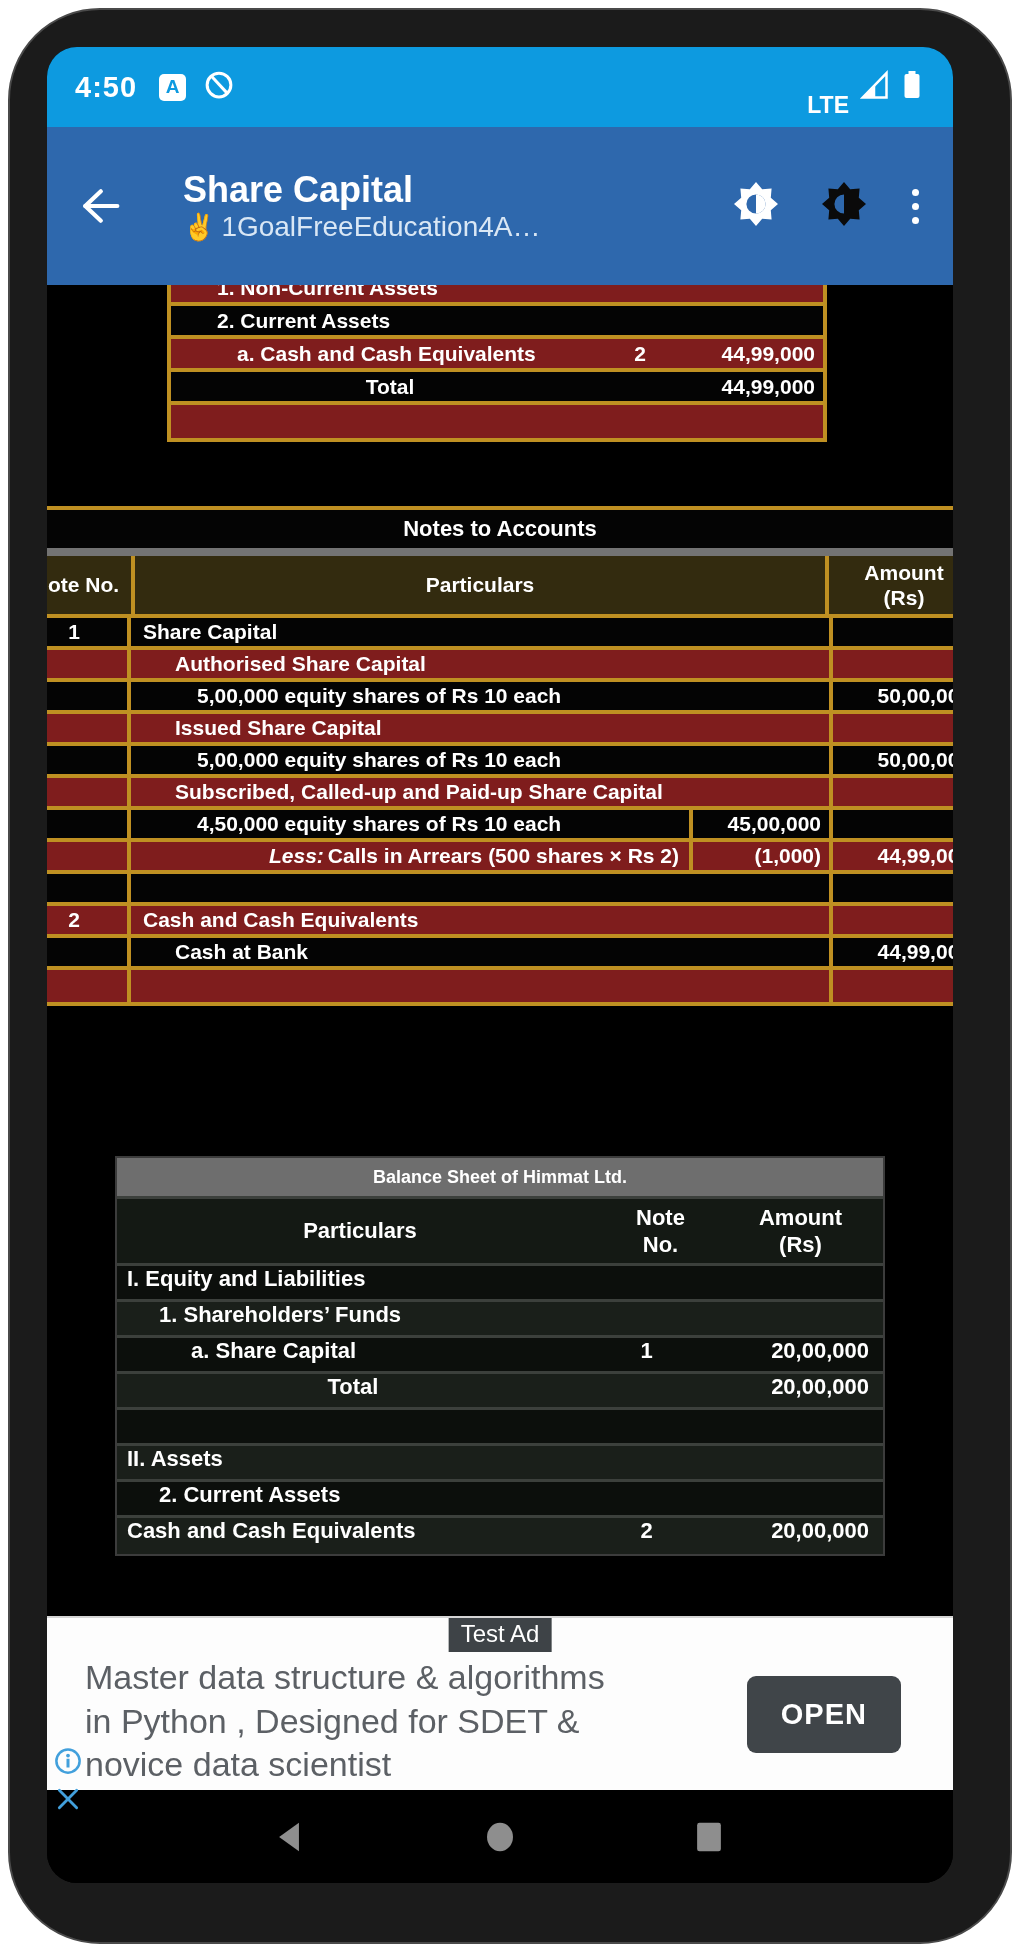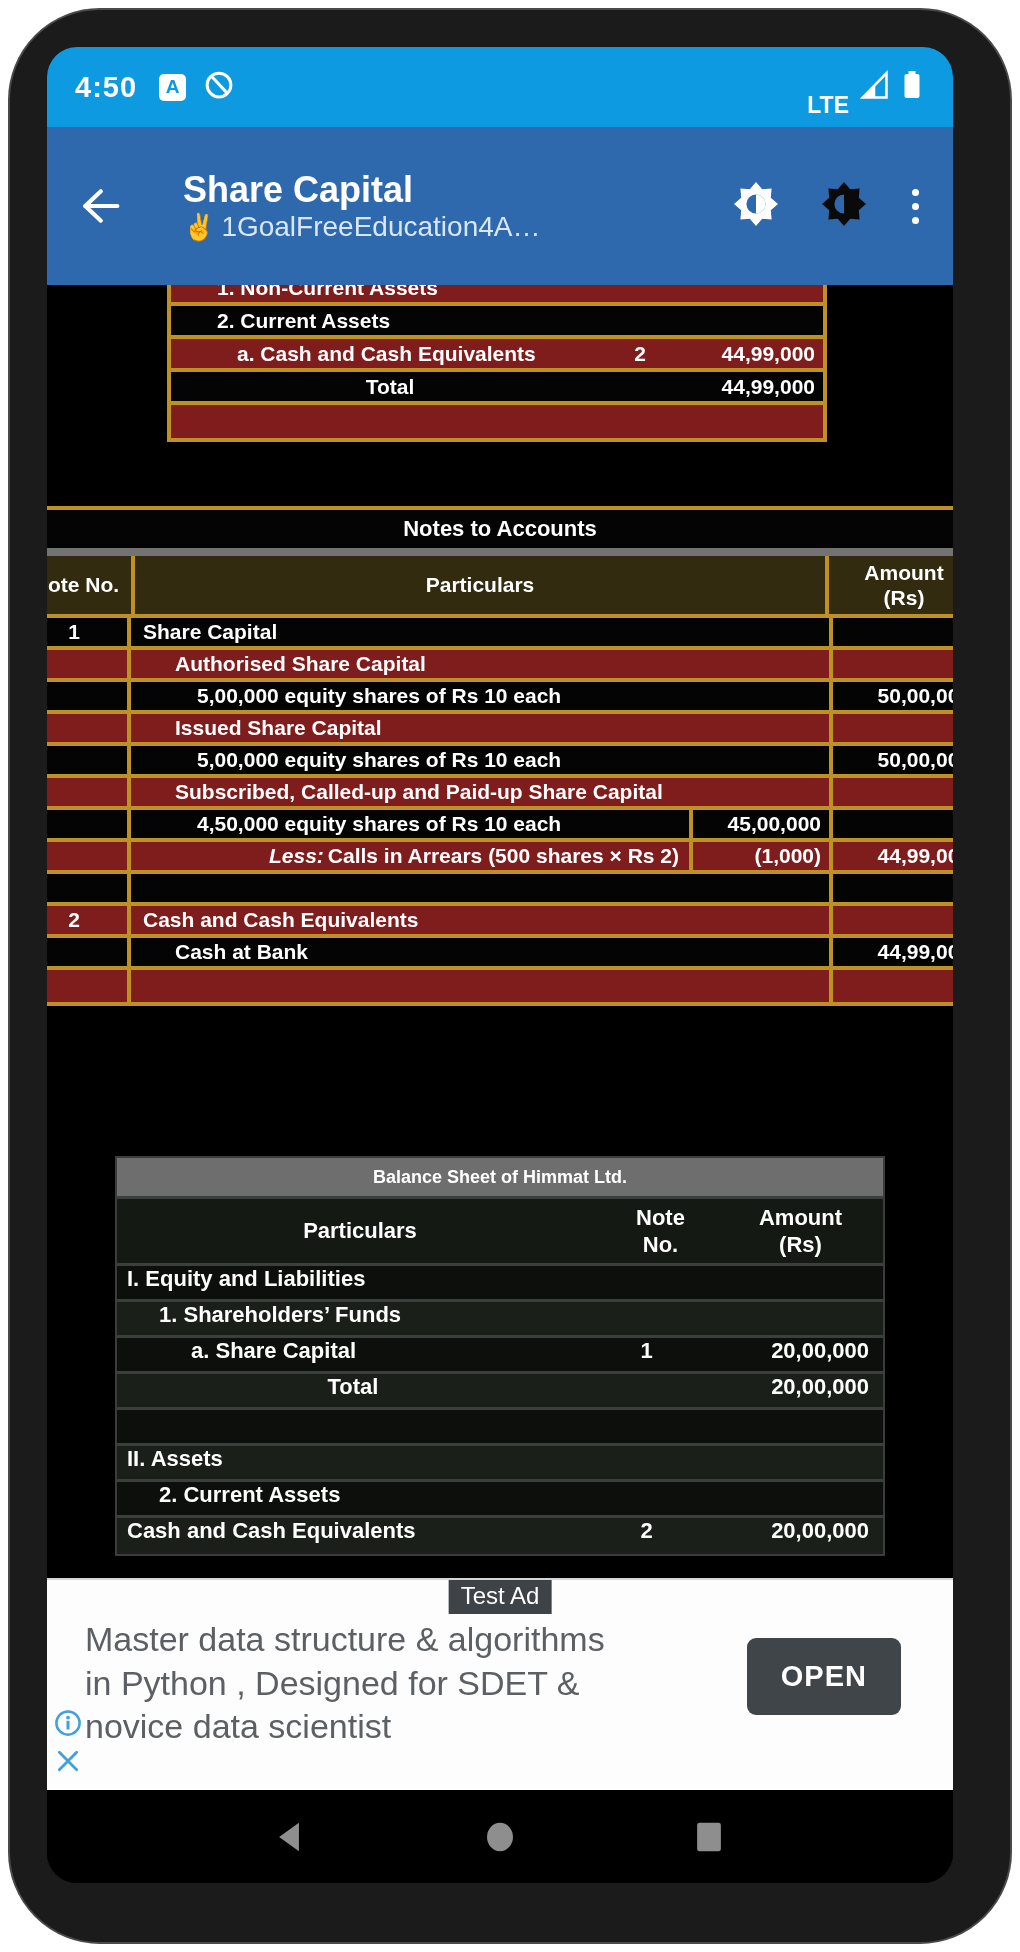--- a/index.html
+++ b/index.html
@@ -70,21 +70,21 @@
   .bsh-amt{width:165px;flex-direction:column;}
   .bsrow{display:flex;align-items:flex-start;height:36px;color:#fff;font-size:22px;font-weight:bold;border-bottom:3px solid #3c403c;box-sizing:border-box;}
   .bsrow:last-child{border-bottom:none;}
   .bs-dark{background:#0c0f0c;} .bs-lite{background:#1a1f1a;}
   .bs-part{flex:1;padding-left:10px;white-space:nowrap;overflow:hidden;}
   .bs-note{width:115px;text-align:center;}
   .bs-amt{width:165px;text-align:right;padding-right:14px;white-space:nowrap;}
   .bi1{padding-left:42px;} .bi2{padding-left:74px;} .bs-center{text-align:center;padding-left:0;}
 
   
-  .ad{flex:0 0 auto;height:212px;background:#fdfdfd;border-top:2px solid #d5d5d5;position:relative;box-sizing:border-box;}
+  .ad{flex:0 0 auto;height:174px;background:#fdfdfd;border-top:2px solid #d5d5d5;position:relative;box-sizing:border-box;}
   .ad-badge{position:absolute;top:0;left:50%;transform:translateX(-50%);background:#3e4347;color:#fff;font-size:24px;padding:2px 12px 4px;}
   .ad-lines{position:absolute;left:38px;top:38px;color:#5c6065;font-size:34px;line-height:1.28;}
   .ad-open{position:absolute;right:52px;top:58px;background:#404549;color:#fff;font-size:29px;font-weight:bold;border:none;border-radius:9px;padding:22px 34px;letter-spacing:1px;}
   .ad-info{position:absolute;left:6px;top:128px;}
   .ad-close{position:absolute;left:8px;top:168px;}
 
   
   .navbar{flex:0 0 auto;height:93px;background:#000;display:flex;align-items:center;justify-content:space-around;padding:0 140px;}
   .nav-btn{display:flex;align-items:center;justify-content:center;width:80px;height:80px;}
 </style>

